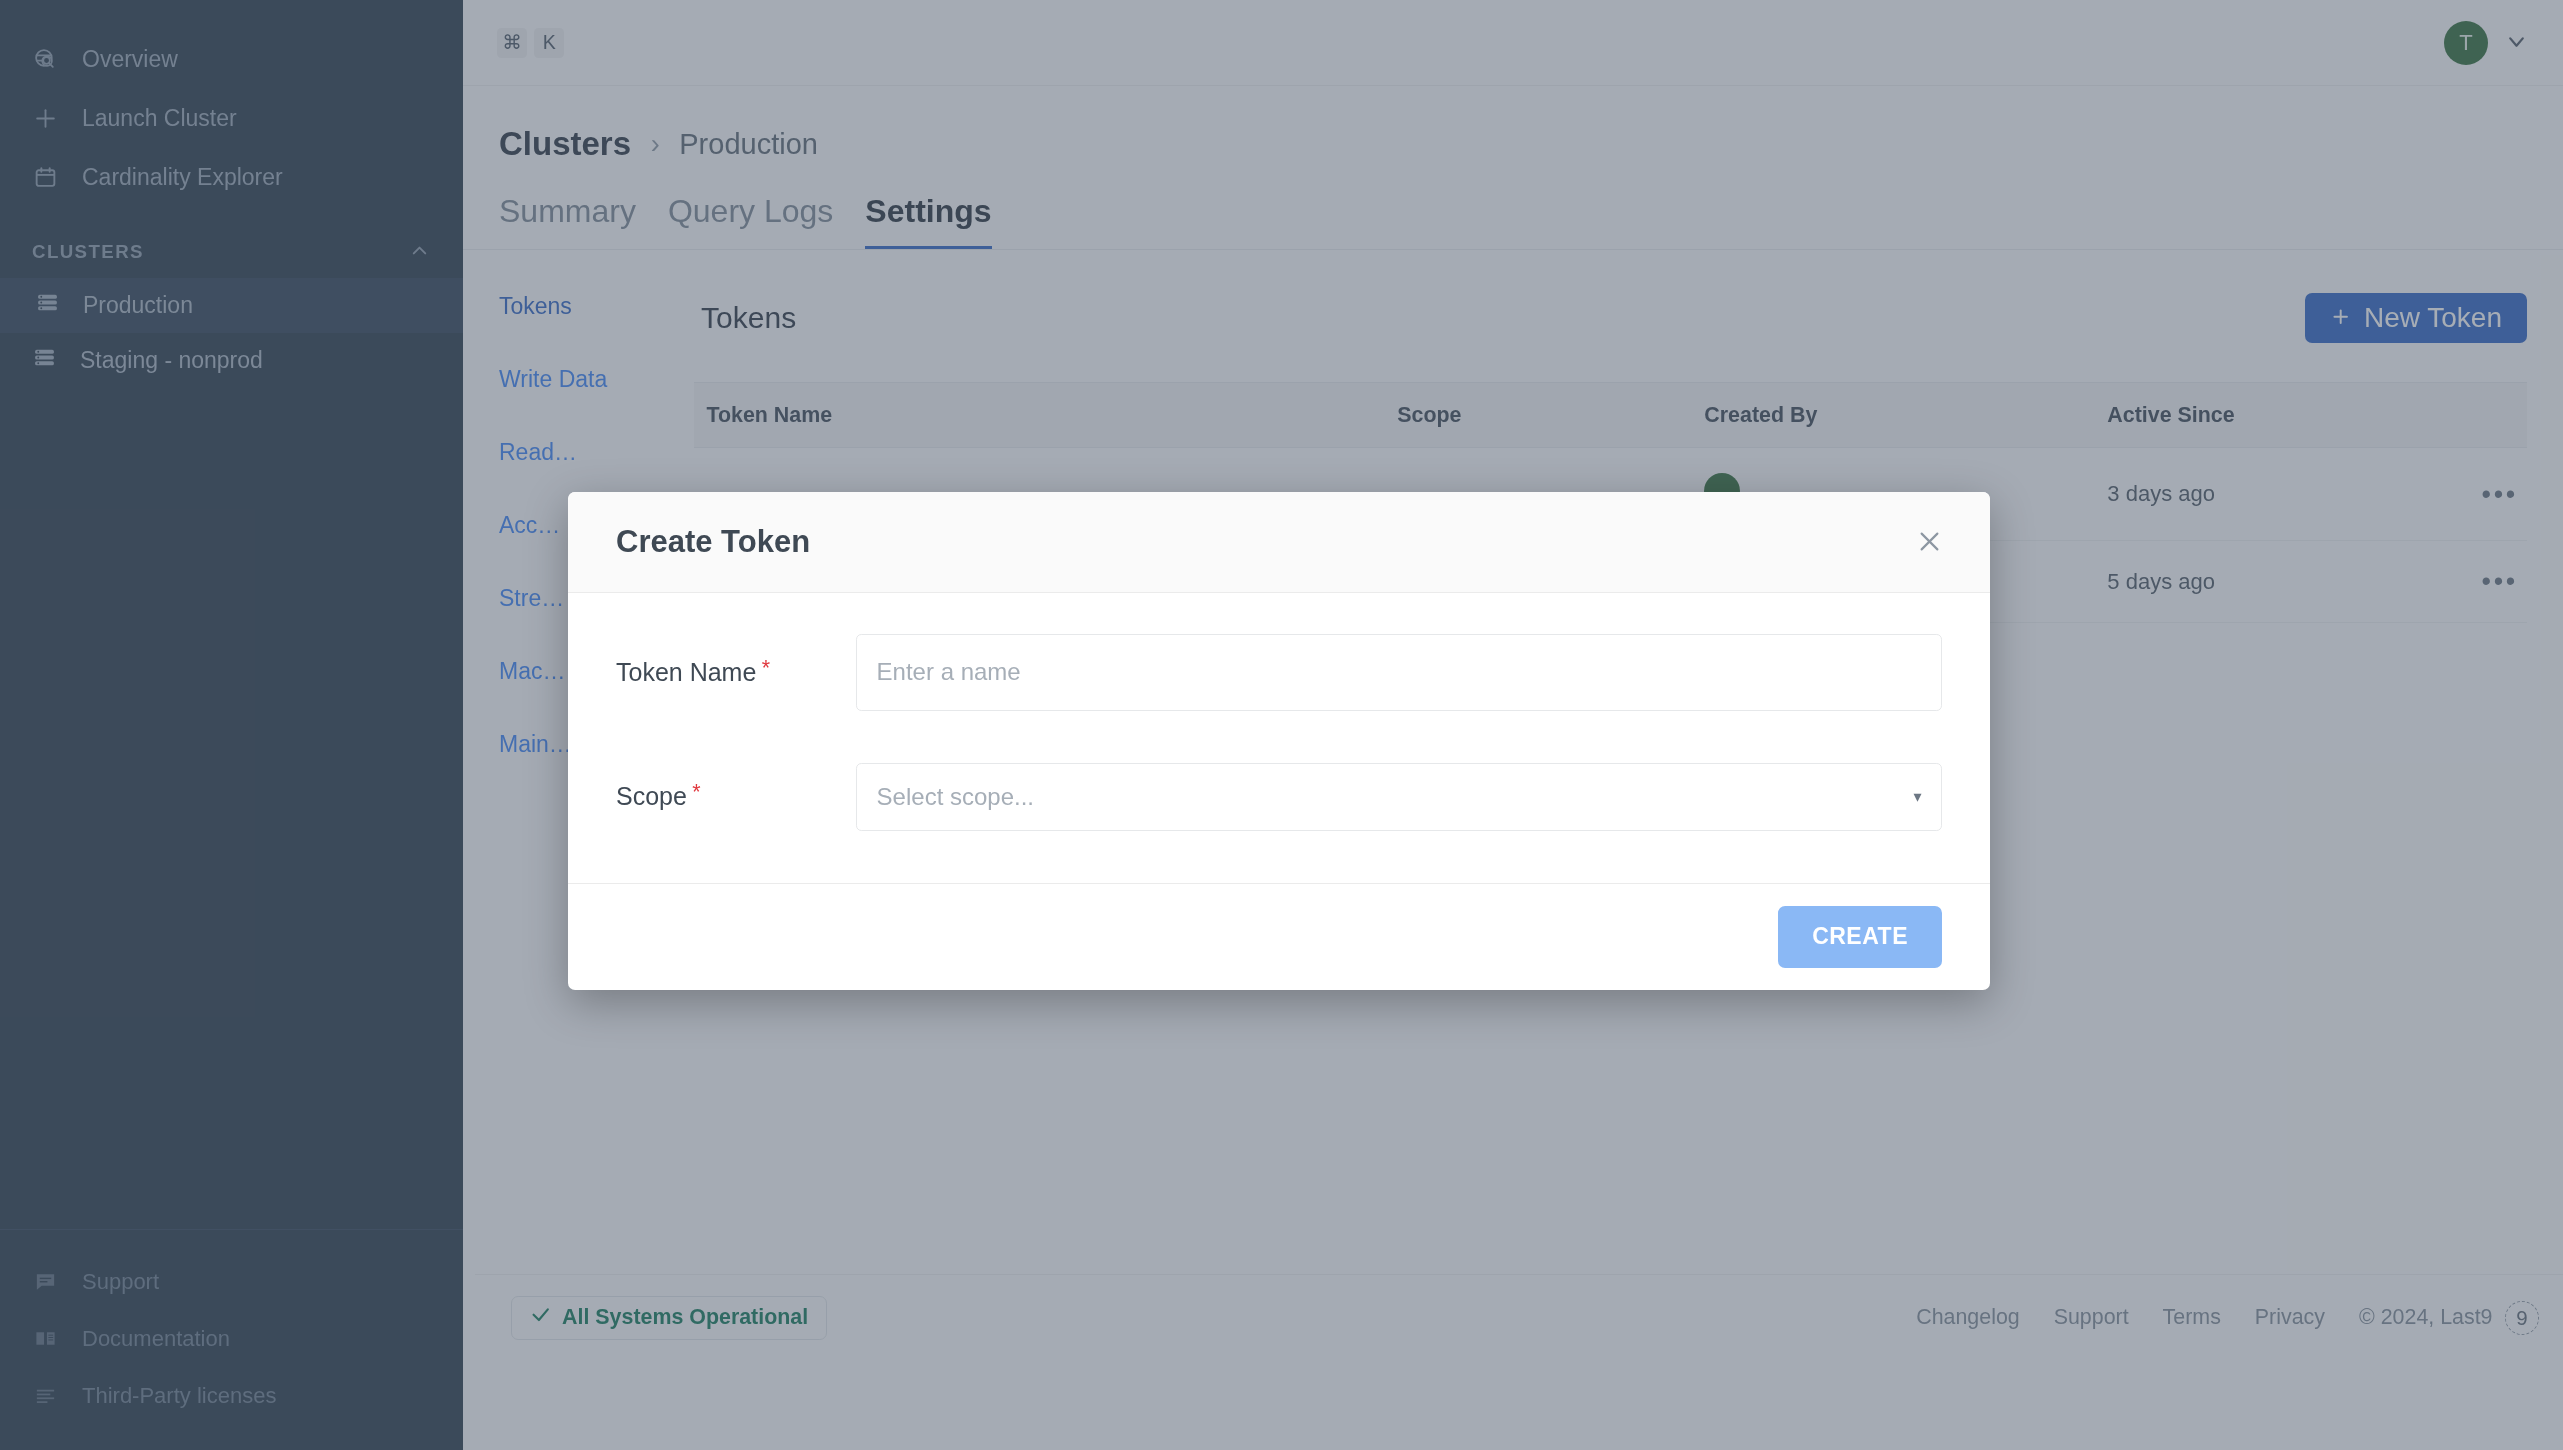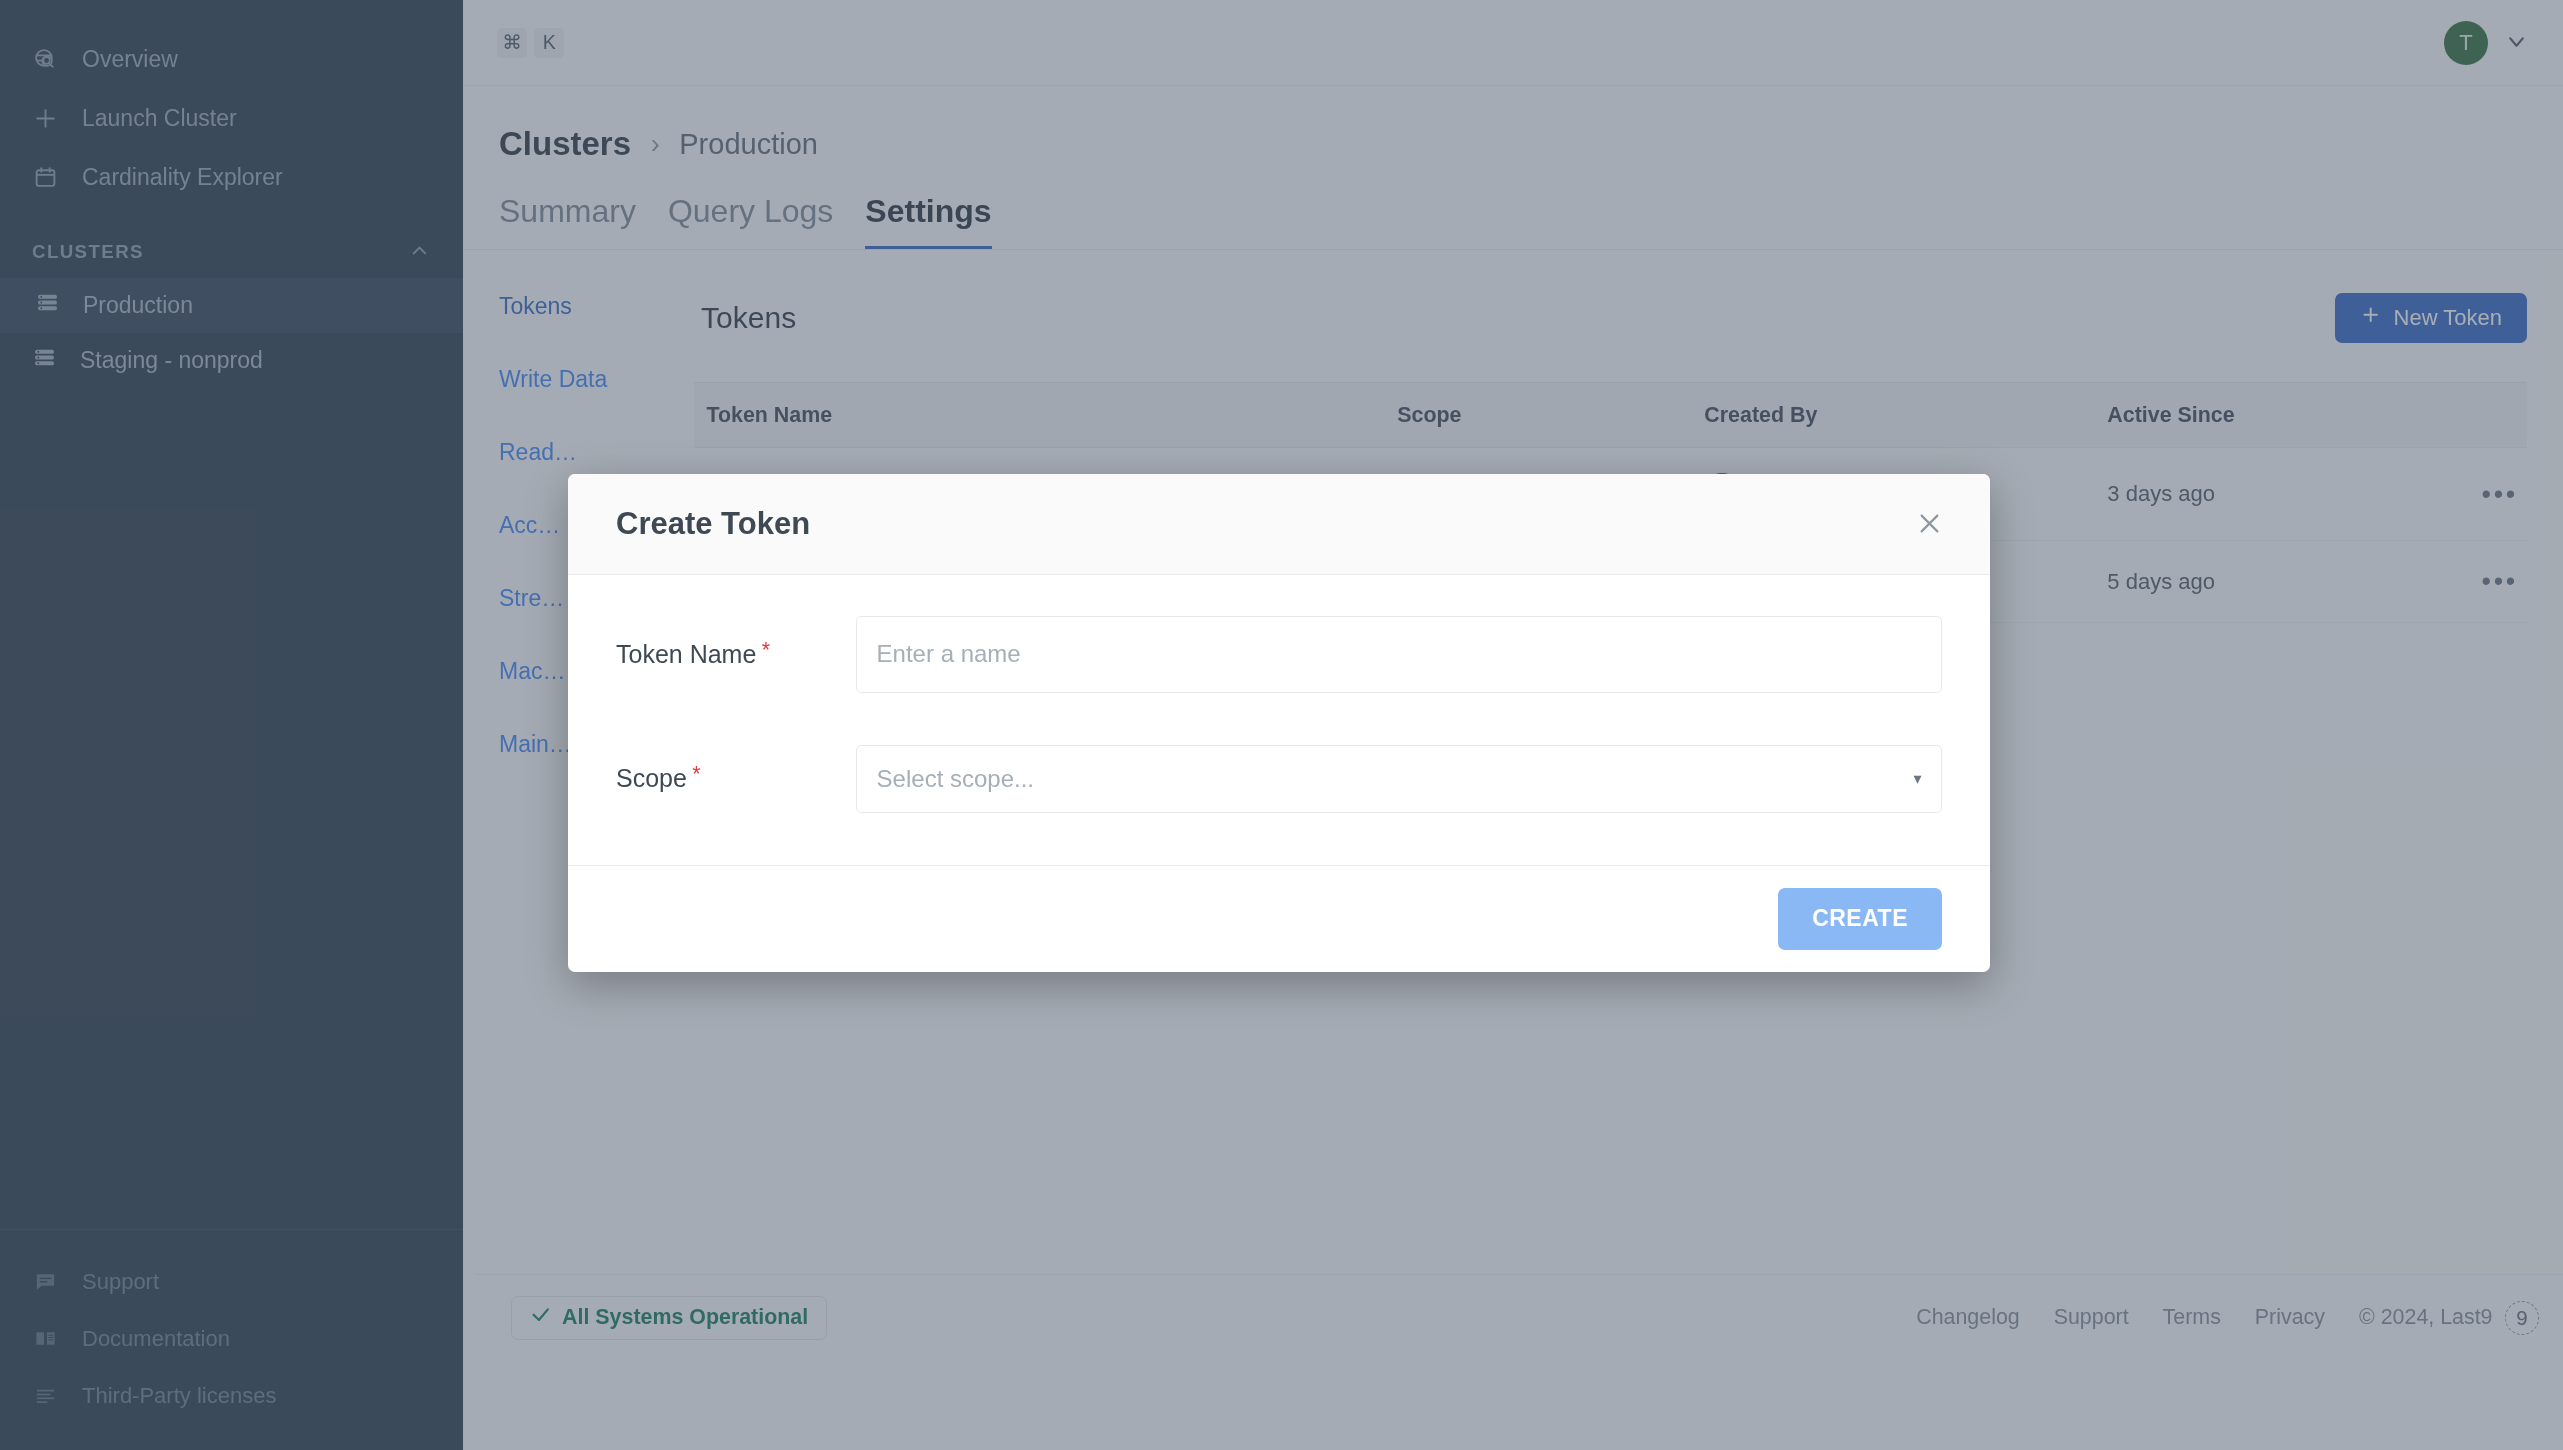--- a/index.html
+++ b/index.html
@@ -95,21 +95,21 @@
   .panes { display:flex; padding-top: 43px; }
   .settings-nav { width: 231px; padding-left: 36px; flex: 0 0 231px; }
   .sn-item { font-size: 23px; color: #3b82f6; margin-bottom: 46px; cursor:pointer; white-space: nowrap; }
   .sn-item.active { color: #2c62c4; }
 
   .tokens-pane { flex: 1 1 auto; padding-right: 36px; }
   .tokens-head { display:flex; align-items:center; justify-content:space-between; padding: 0 0 0 7.1px; }
   .tokens-title { font-size: 30px; color: #2a3442; }
   .new-token-btn {
     background: #2c62c4; color: #fff; border: 0; border-radius: 7.1px;
-    height: 50px; padding: 0 25px; font-size: 22px; cursor:pointer;
+    height: 50px; padding: 0 25px; font-size: 28px; cursor:pointer;
     display: flex; align-items: center; gap: 12.5px;
     font-family: "Liberation Sans", sans-serif;
   }
 
   table.tokens { width: 100%; border-collapse: collapse; margin-top: 39px; }
   table.tokens th {
     text-align: left; font-size: 21.4px; color: #3b4654; font-weight: 700;
     padding: 19.6px 9px 19.6px 12.5px; background: #f2f3f5;
     border-top: 0.9px solid #e7e9ec; border-bottom: 0.9px solid #e7e9ec;
   }
@@ -143,21 +143,21 @@
     border: 1.8px dashed #8c97a3; color:#5d6875; font-size: 20.5px;
     display:flex; align-items:center; justify-content:center;
   }
 
   
   .overlay {
     position: absolute; left: 0; top: 0; width: 2563px; height: 1451px;
     background: rgba(80,92,107,0.50); z-index: 40;
   }
   .modal {
-    position: absolute; left: 568px; top: 474px;
+    position: absolute; left: 568px; top: 492px;
     width: 1422px; height: 498px;
     background: #ffffff; border-radius: 7.1px;
     box-shadow: 0 12.5px 44px rgba(0,0,0,.28);
     z-index: 50; display:flex; flex-direction: column;
   }
   .modal-header {
     height: 109px; background: #fafafa; border-bottom: 0.9px solid #ebebeb;
     border-radius: 7.1px 7.1px 0 0;
     display:flex; align-items:center; justify-content:space-between;
     padding: 0 41px 0 48px;

